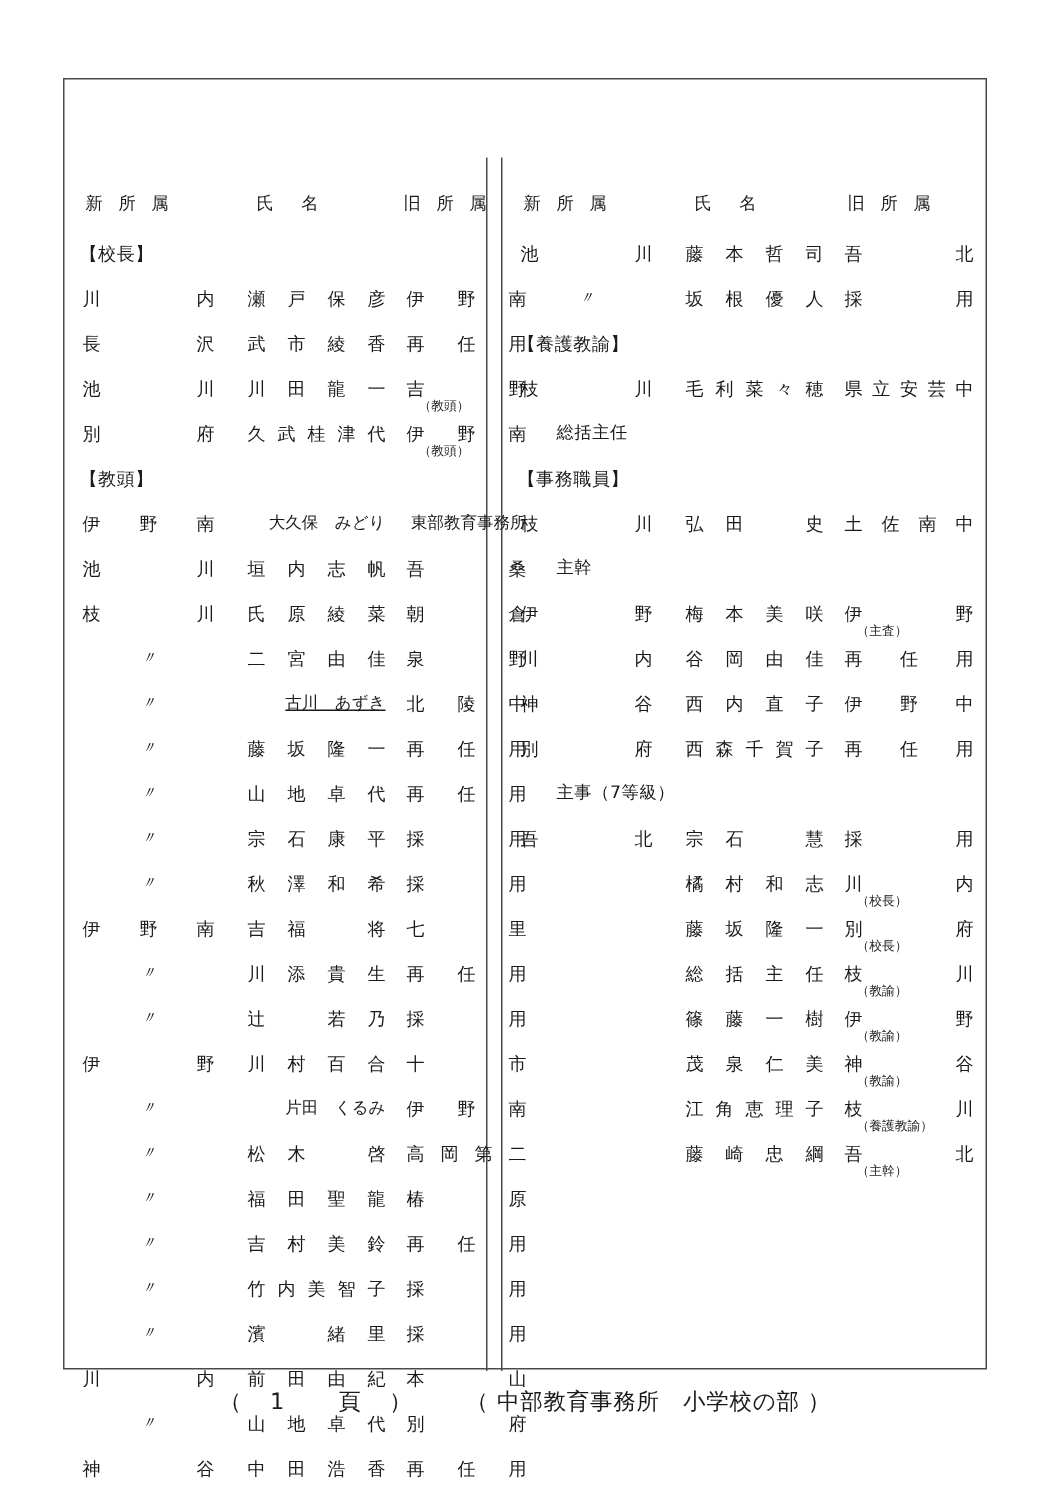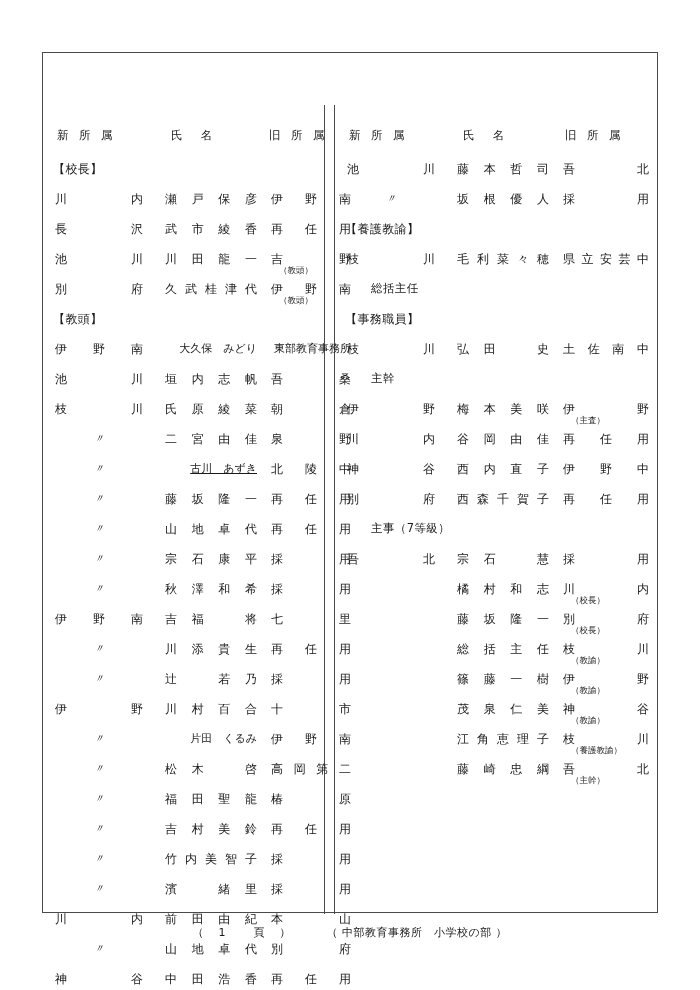--- a/index.html
+++ b/index.html
@@ -194,21 +194,21 @@
   
   .note.under-old { left: 236px; top: 20px; }
 
   
   #footer {
     position: absolute;
     left: 42px;
     top: 925px;
     width: 616px;
     text-align: center;
-    font-size: 11px;
+    font-size: 15px;
     white-space: nowrap;
   }
   #footer .pg { letter-spacing: 2px; }
   #footer .src { margin-left: 34px; letter-spacing: 0.5px; }
 </style>
 </head>
 <body>
 
 <div id="doc-frame">
 

